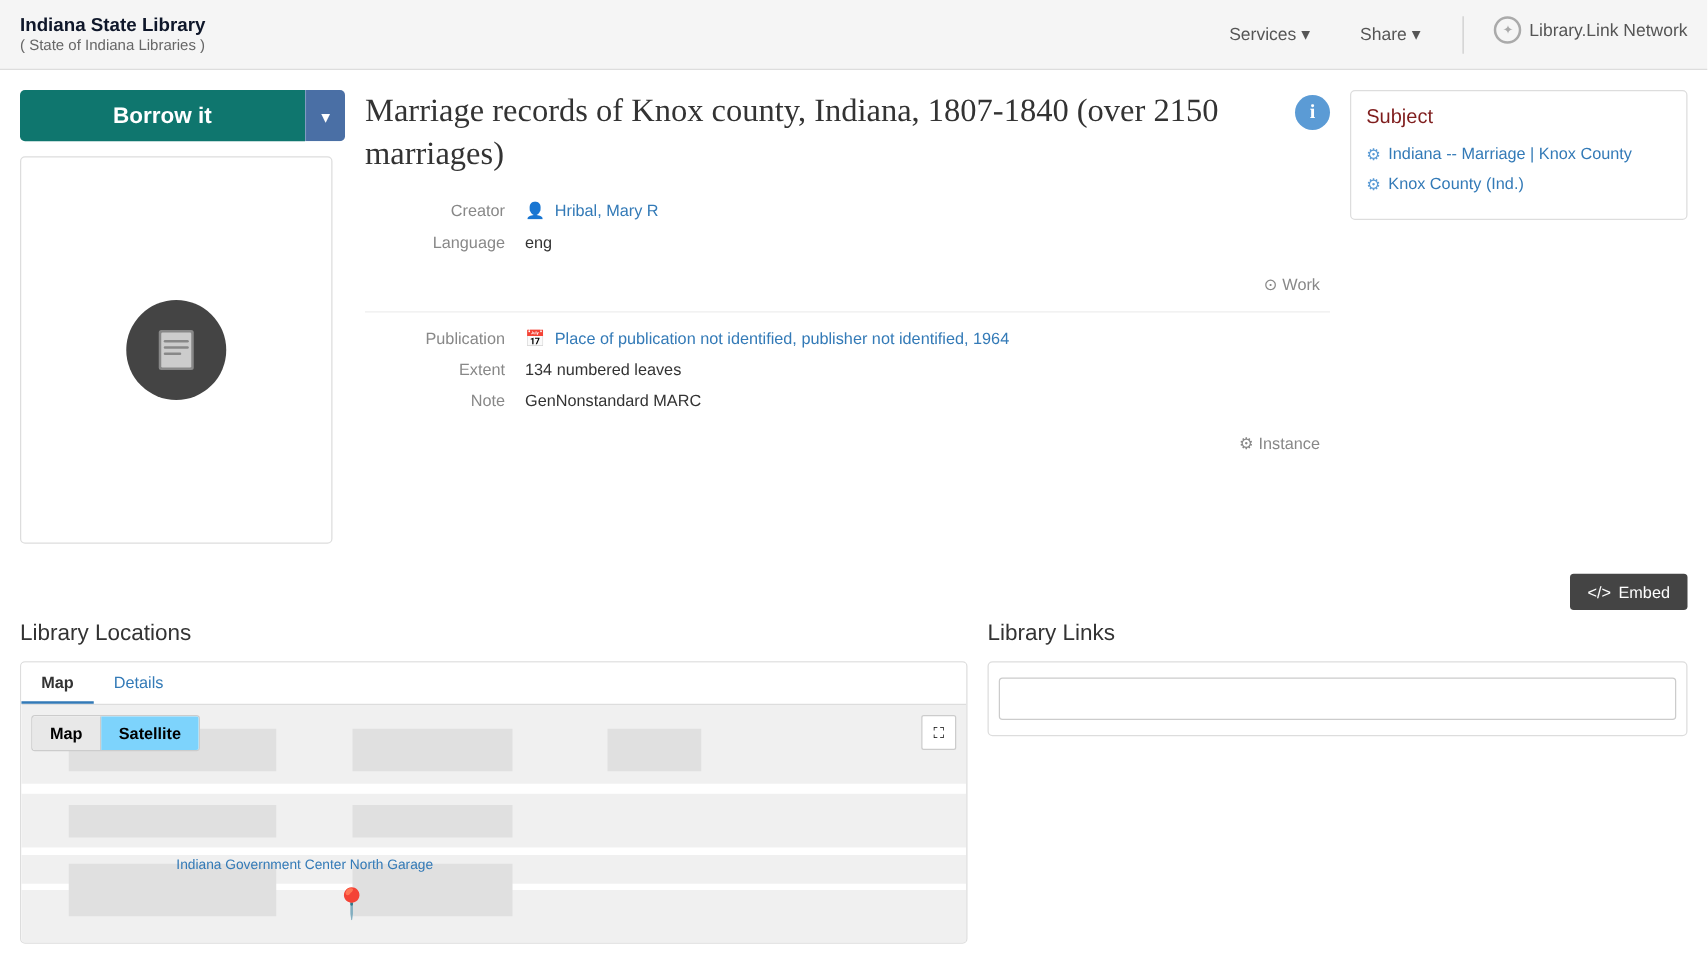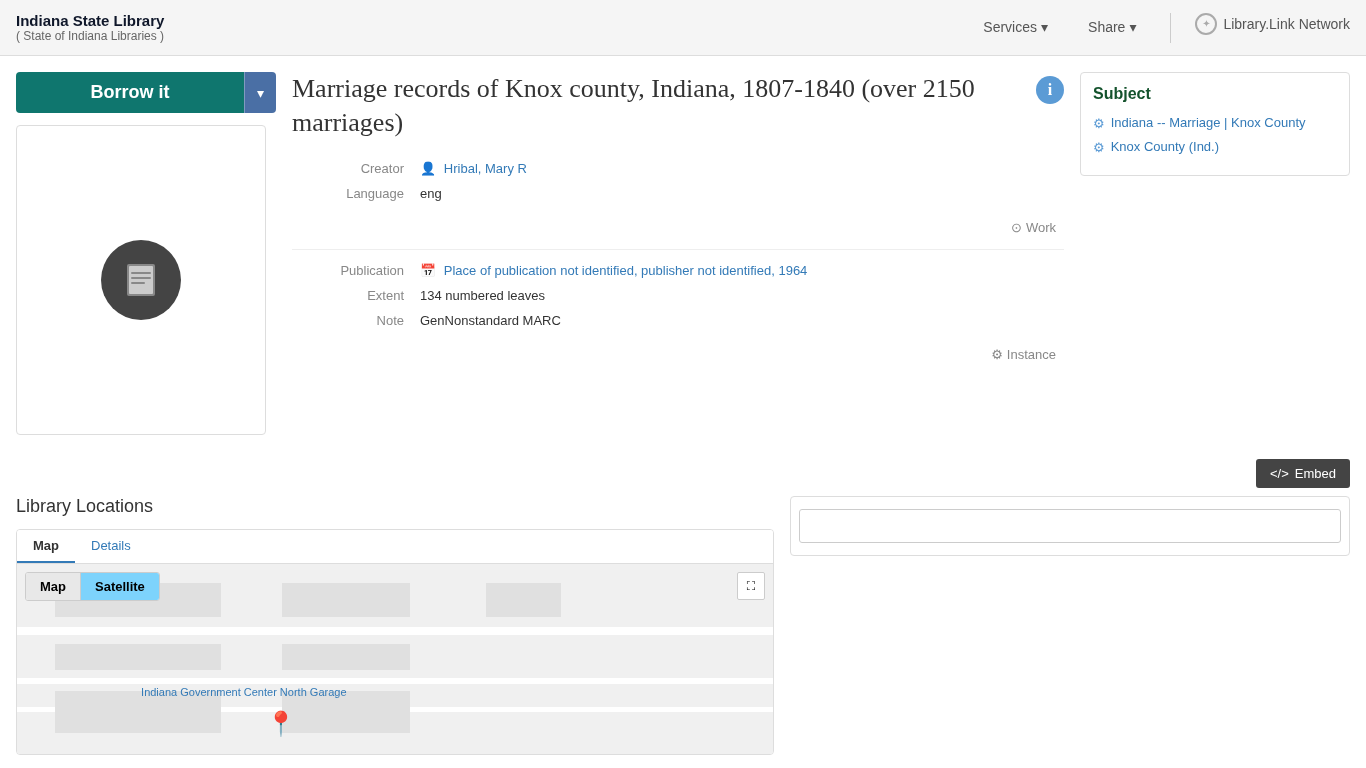--- a/index.html
+++ b/index.html
@@ -202,23 +202,22 @@
       width: 270px;
       flex-shrink: 0;
     }
     .subject-box {
       border: 1px solid #ddd;
       border-radius: 4px;
       padding: 12px;
     }
     .subject-title {
       font-size: 16px;
-      color: #14532d;
+      color: #7f1d1d;
       margin-bottom: 12px;
-      font-weight: bold;
     }
     .subject-item {
       display: flex;
       align-items: flex-start;
       gap: 6px;
       margin-bottom: 8px;
       font-size: 13px;
       color: #337ab7;
       text-decoration: none;
       cursor: pointer;
@@ -548,18 +547,19 @@
         </div>
 
         <div class="map-label" style="color:#337ab7; font-size:11px; text-align:center; position:absolute; bottom:56px; left:30%; transform:translateX(-50%);">Indiana Government Center North Garage</div>
 
         <div class="map-pin" style="position:absolute; bottom:16px; left:35%; transform:translateX(-50%); font-size:24px; color:#7b68ee;">📍</div>
       </div>
     </div>
   </div>
 
   <div class="library-links">
+    <div class="section-heading">Library Links</div>
     <div class="links-box">
       <input type="text" class="links-search-input" placeholder="" style="">
     </div>
   </div>
 
 </div>
 
 </body></html>

